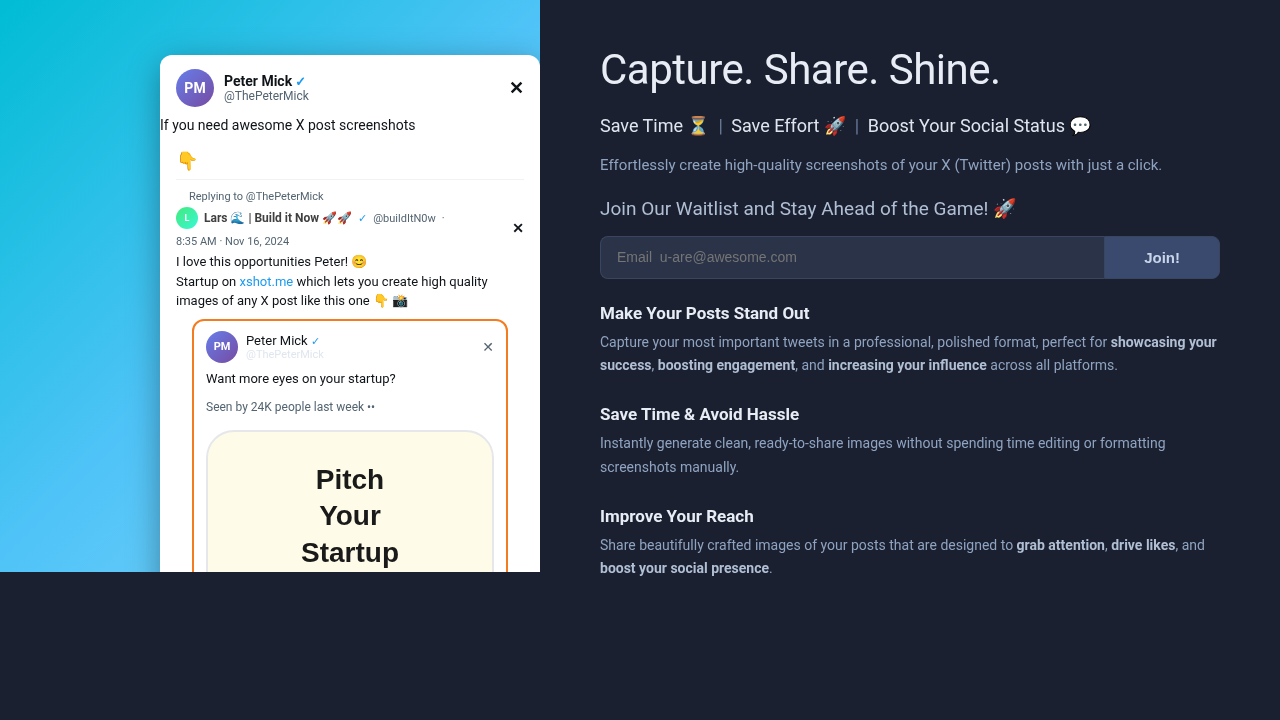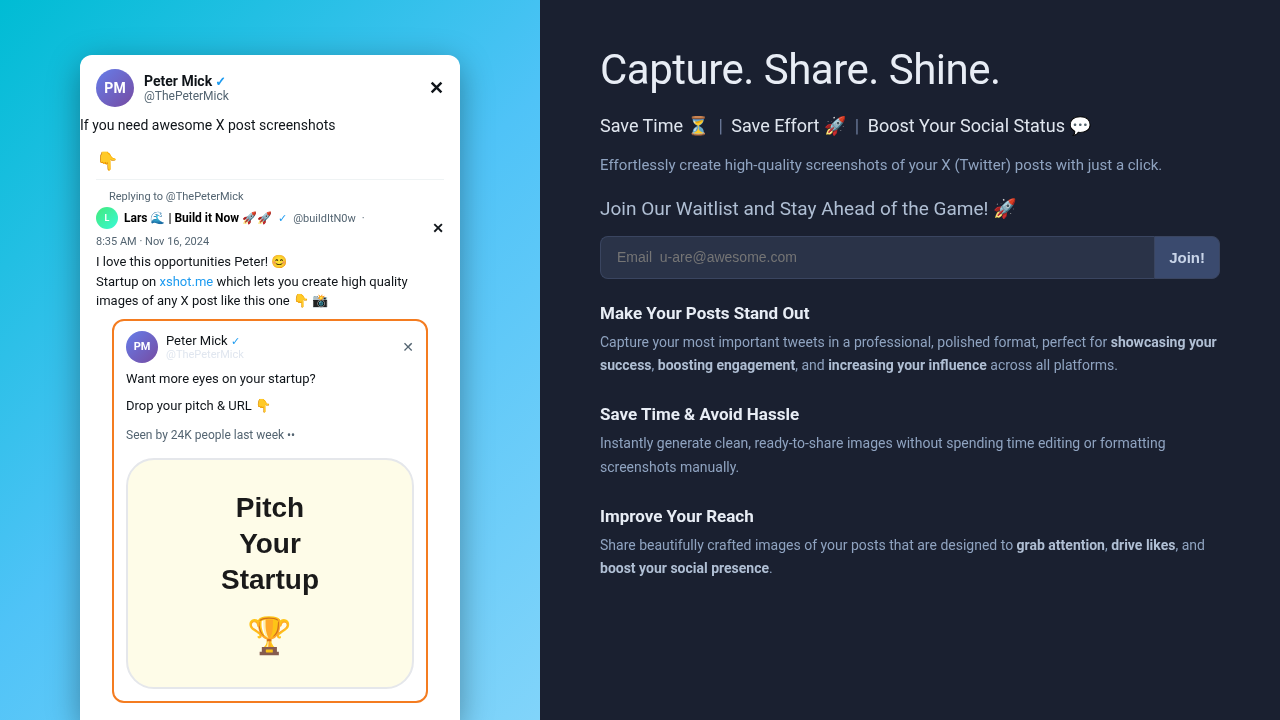--- a/index.html
+++ b/index.html
@@ -11,27 +11,27 @@
       height: 720px;
       overflow: hidden;
       display: flex;
       flex-direction: row;
     }
 
     
     .left-panel {
       width: 540px;
       min-width: 540px;
-      height: 720px;
+      height: 572px;
       position: relative;
       overflow: hidden;
       background: linear-gradient(135deg, #00bcd4 0%, #4fc3f7 50%, #81d4fa 100%);
       display: flex;
       align-items: flex-start;
-      justify-content: center;
+      justify-content: flex-end;
       padding-top: 55px;
     }
 
     .phone-frame {
       width: 380px;
       background: #fff;
       border-radius: 16px;
       box-shadow: 0 8px 32px rgba(0,0,0,0.35);
       overflow: visible;
       position: relative;
@@ -145,21 +145,21 @@
       justify-content: center;
       font-size: 9px;
       color: #fff;
       font-weight: bold;
       flex-shrink: 0;
     }
 
     .reply-name {
       font-size: 12px;
       font-weight: 700;
-      color: #000000;
+      color: #404040;
     }
 
     .reply-handle {
       font-size: 11px;
       color: #536471;
     }
 
     .reply-time {
       font-size: 11px;
       color: #536471;
@@ -314,21 +314,21 @@
       font-size: 14px;
       color: #8fa3c0;
       outline: none;
     }
 
     .join-btn {
       background: #3a4a6e;
       color: #c8d4e8;
       border: 1px solid #3a4560;
       border-radius: 0 8px 8px 0;
-      padding: 12px 14px;
+      padding: 12px 39px;
       font-size: 15px;
       font-weight: 600;
       cursor: pointer;
     }
 
     .feature {
       margin-bottom: 26px;
     }
 
     .feature-title {
@@ -405,21 +405,20 @@
                 <div class="name" style="font-size:13px;color:#0f1419;">
                   <span>Peter Mick</span>
                   <span class="verified-badge" style="font-size:11px;">✓</span>
                 </div>
                 <div class="handle" style="font-size:11px;">@ThePeterMick</div>
               </div>
             </div>
             <div class="close-x" style="font-size:14px;color:#536471;">✕</div>
           </div>
           <div class="inner-tweet-body">Want more eyes on your startup?</div>
-          <div class="inner-tweet-body">Drop your pitch &amp; URL 👇</div>
           <div class="inner-tweet-stats">Seen by 24K people last week ••</div>
 
           <div class="pitch-card">
             <div class="pitch-text">Pitch<br>Your<br>Startup</div>
             <div class="trophy-icon">🏆</div>
           </div>
         </div>
       </div>
     </div>
   </div>

